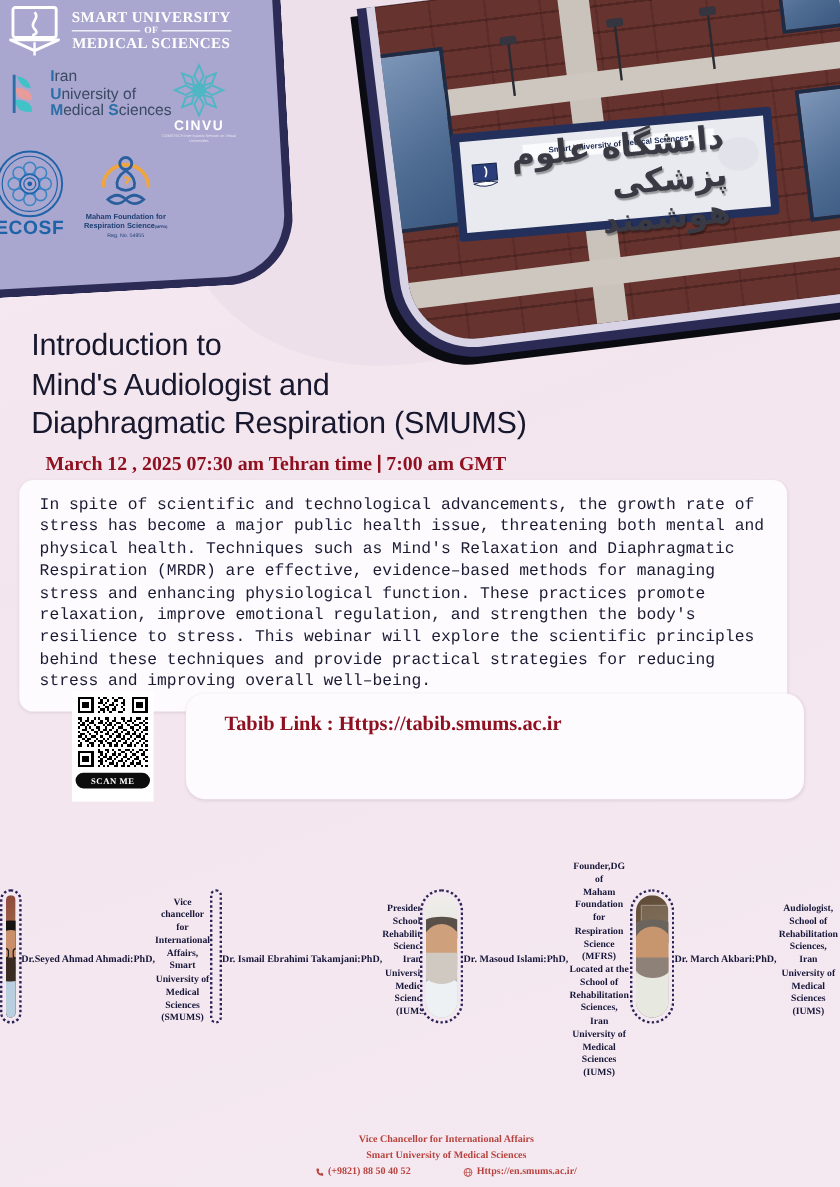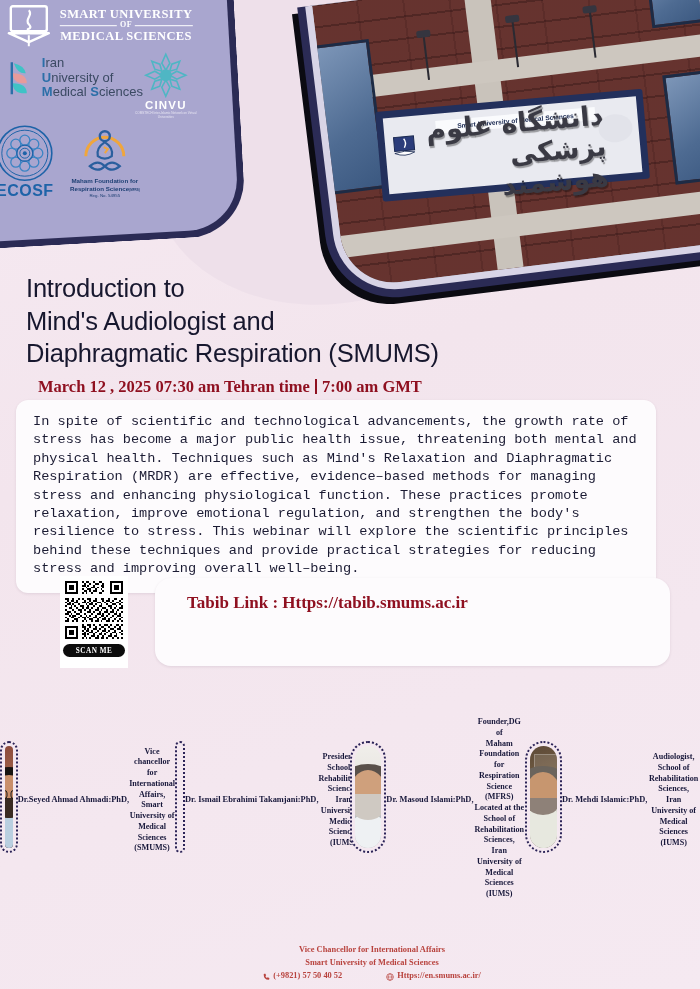--- a/index.html
+++ b/index.html
@@ -832,38 +832,38 @@
         <div class="sp-photo">
           <div class="pbg" style="background:linear-gradient(160deg,#5d4a38 0%,#7d6546 50%,#3f3228 100%);"></div>
           <div style="position:absolute; left:4px; top:8px; width:36px; height:40px; background:rgba(255,255,255,.12); border:1px solid rgba(255,255,255,.25);"></div>
           <div class="body-sh" style="bottom:0; width:92px; height:42px; background:#d8d9cf;"></div>
           <div class="shirt" style="bottom:0; width:30px; height:40px; background:#e7e8df;"></div>
           <div class="hair" style="top:20px; width:40px; height:20px; background:#6b645c;"></div>
           <div class="head" style="top:26px; width:35px; height:42px; background:#c7966f;"></div>
           <div class="beard" style="top:52px; width:29px; height:17px; background:#8e8178;"></div>
         </div>
       </div>
-      <div class="sp-name">Dr. Mehdi Islamic:PhD,</div>
+      <div class="sp-name">Dr. March Akbari:PhD,</div>
       <div class="sp-role" style="white-space:pre-line;">Audiologist,
 School of Rehabilitation Sciences,
 Iran University of Medical Sciences
 (IUMS)</div>
     </div>
 
   </div>
 
   <div class="footer">
     <div>Vice Chancellor for International Affairs</div>
     <div>Smart University of Medical Sciences</div>
     <div class="footer-contact">
       <div class="fc-item">
         <svg width="7" height="7" viewBox="0 0 10 10">
           <path d="M1 2 q0 -1 1 -1 h1.5 l1 2.5 -1.2 .9 q1 2 2.3 2.9 l1 -1.2 2.4 1 v1.6 q0 1 -1 1 q-7 -.5 -7 -7.7 z" fill="#b8433e"></path>
         </svg>
-        <span>(+9821) 57 50 40 52</span>
+        <span>(+9821) 88 50 40 52</span>
       </div>
       <div class="fc-item">
         <svg width="8" height="8" viewBox="0 0 12 12">
           <circle cx="6" cy="6" r="5" fill="none" stroke="#b8433e" stroke-width="1.1"></circle>
           <ellipse cx="6" cy="6" rx="2.3" ry="5" fill="none" stroke="#b8433e" stroke-width=".8"></ellipse>
           <path d="M1 6 h10" stroke="#b8433e" stroke-width=".8"></path>
         </svg>
         <span>Https://en.smums.ac.ir/</span>
       </div>
     </div>

